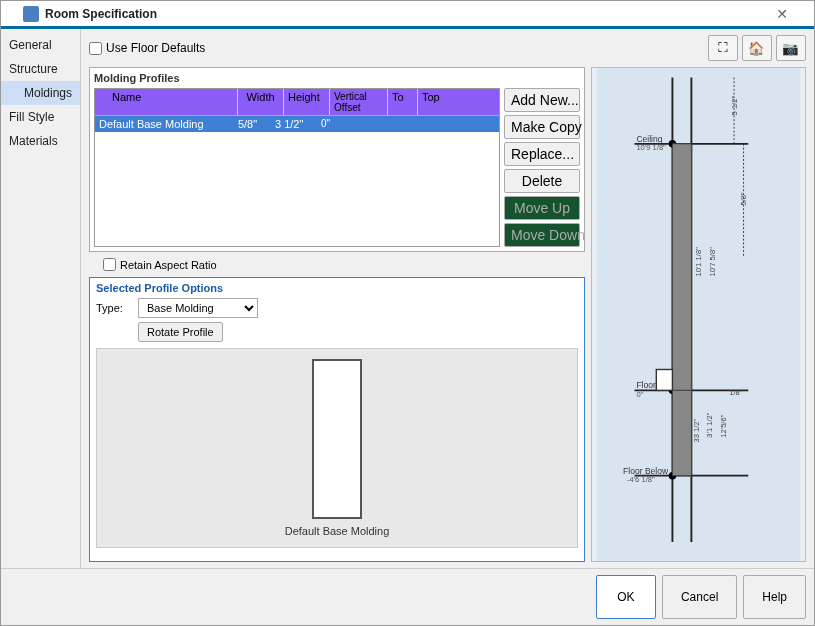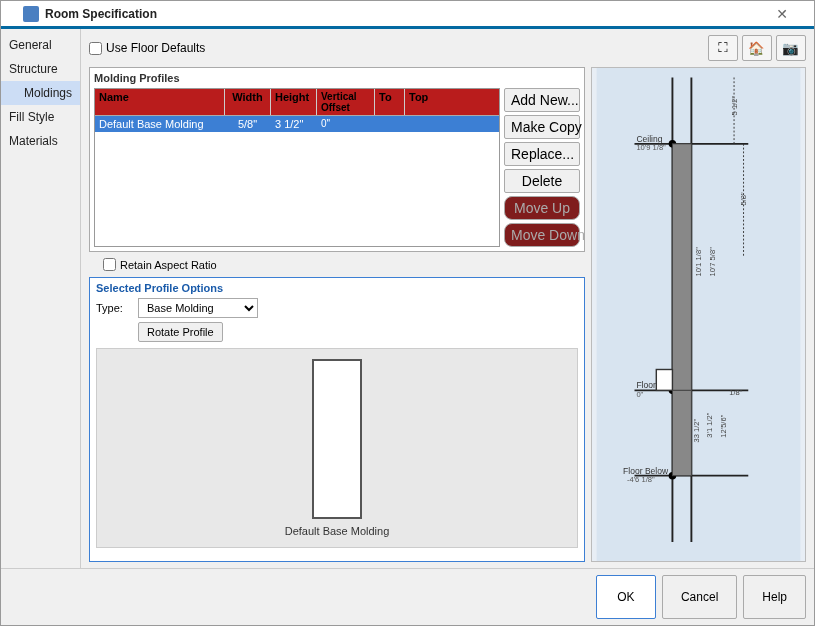--- a/index.html
+++ b/index.html
@@ -150,24 +150,25 @@
       display: flex;
       gap: 4px;
     }
     .profiles-table-area {
       flex: 1;
       border: 1px solid #999;
       background: #fff;
     }
     .table-header {
       display: flex;
-      background: #b91c1c;
+      background: #8b5cf6;
       border-bottom: 1px solid #aaa;
       font-size: 11px;
-      font-weight: 700;
+      font-weight: 400;
+      padding-left: 13px;
     }
     .table-header .col, .table-row .col {
       padding: 2px 4px;
       border-right: 1px solid #ccc;
     }
     .table-header .col:last-child, .table-row .col:last-child {
       border-right: none;
     }
     .col-name { width: 130px; }
     .col-width { width: 46px; text-align: center; }
@@ -201,22 +202,21 @@
       border: 1px solid #aaa;
       background: #f0f0f0;
       cursor: pointer;
       text-align: center;
       border-radius: 2px;
       white-space: nowrap;
     }
     .action-btn:disabled, .action-btn.disabled {
       color: #aaa;
       cursor: default;
-      background: #7f1d1d;
-      border-radius: 8px;
+      background: #14532d;
     }
 
     .retain-row {
       display: flex;
       align-items: center;
       gap: 4px;
       font-size: 11px;
       padding-left: 14px;
     }
 

